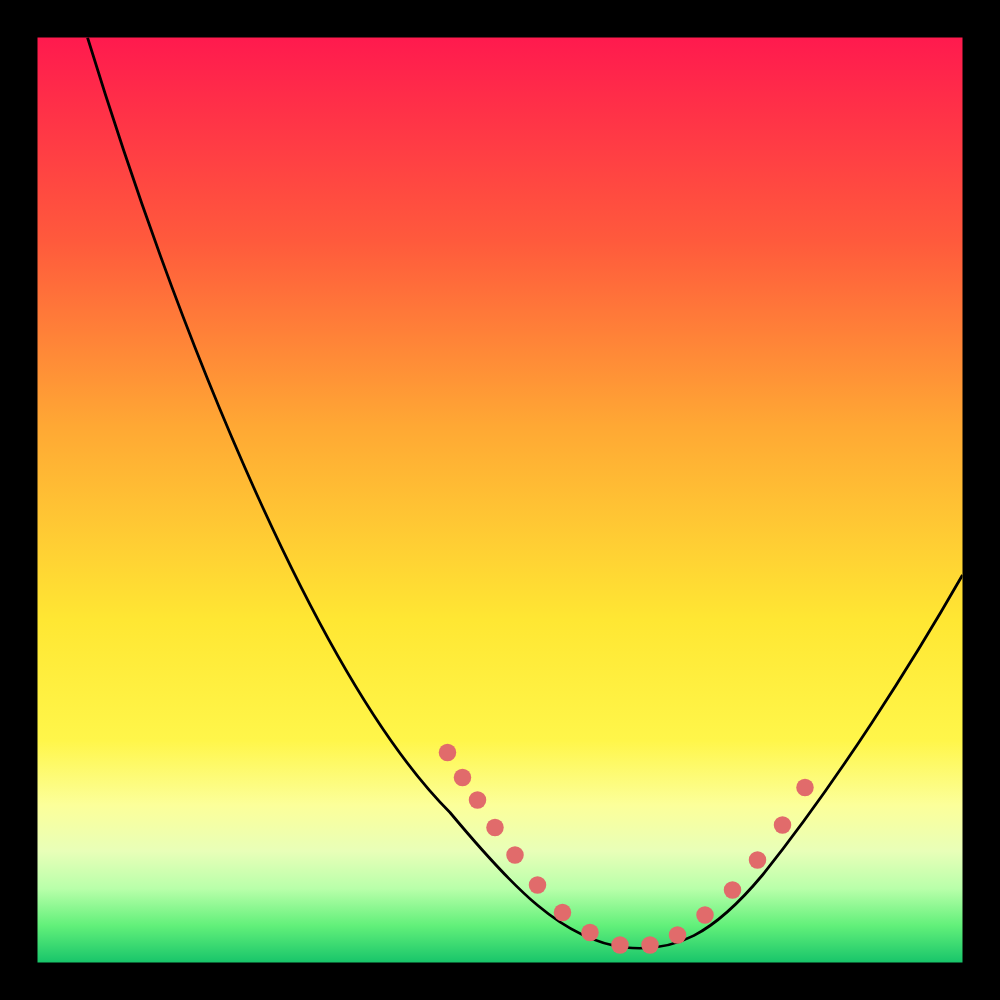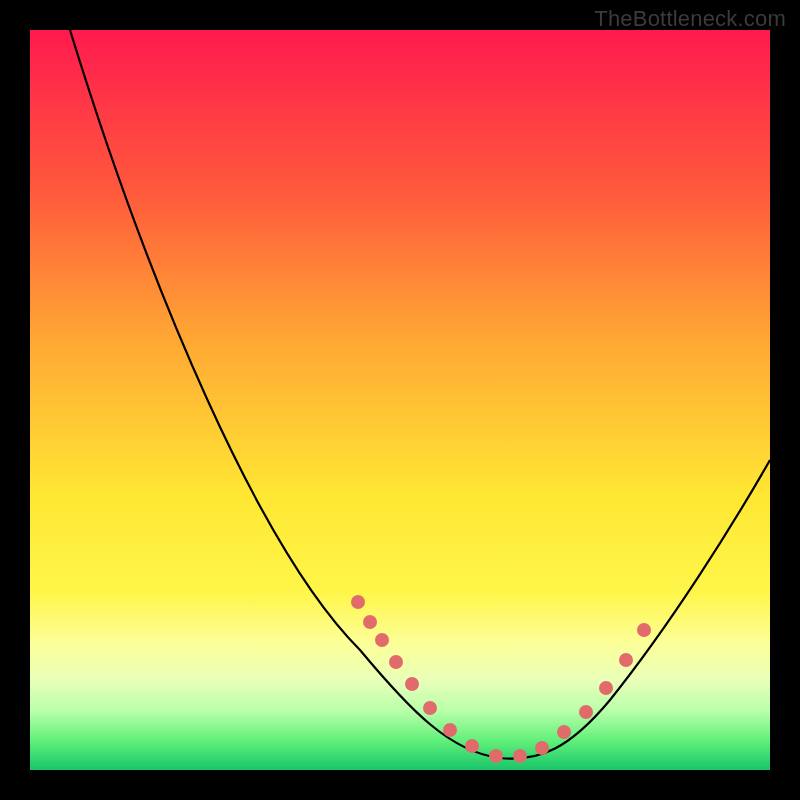--- a/index.html
+++ b/index.html
@@ -54,21 +54,20 @@
     top: 0;
     width: 740px;
     height: 740px;
   }
 </style>
 </head>
 <body>
 
 <div class="frame">
 
-  <div class="watermark">TheBottleneck.com</div>
 
   <div class="plot-area">
     <svg class="curve" viewBox="0 0 740 740" preserveAspectRatio="none">
       <path fill="none" stroke="#000" stroke-width="2.2" d="M 40 0
                C 120 260, 230 520, 330 620
                C 380 680, 420 722, 470 728
                C 510 732, 540 718, 580 670
                C 640 595, 700 500, 740 430"></path>
       <g fill="#e16b6b">
         <circle cx="328" cy="572" r="7"></circle>

